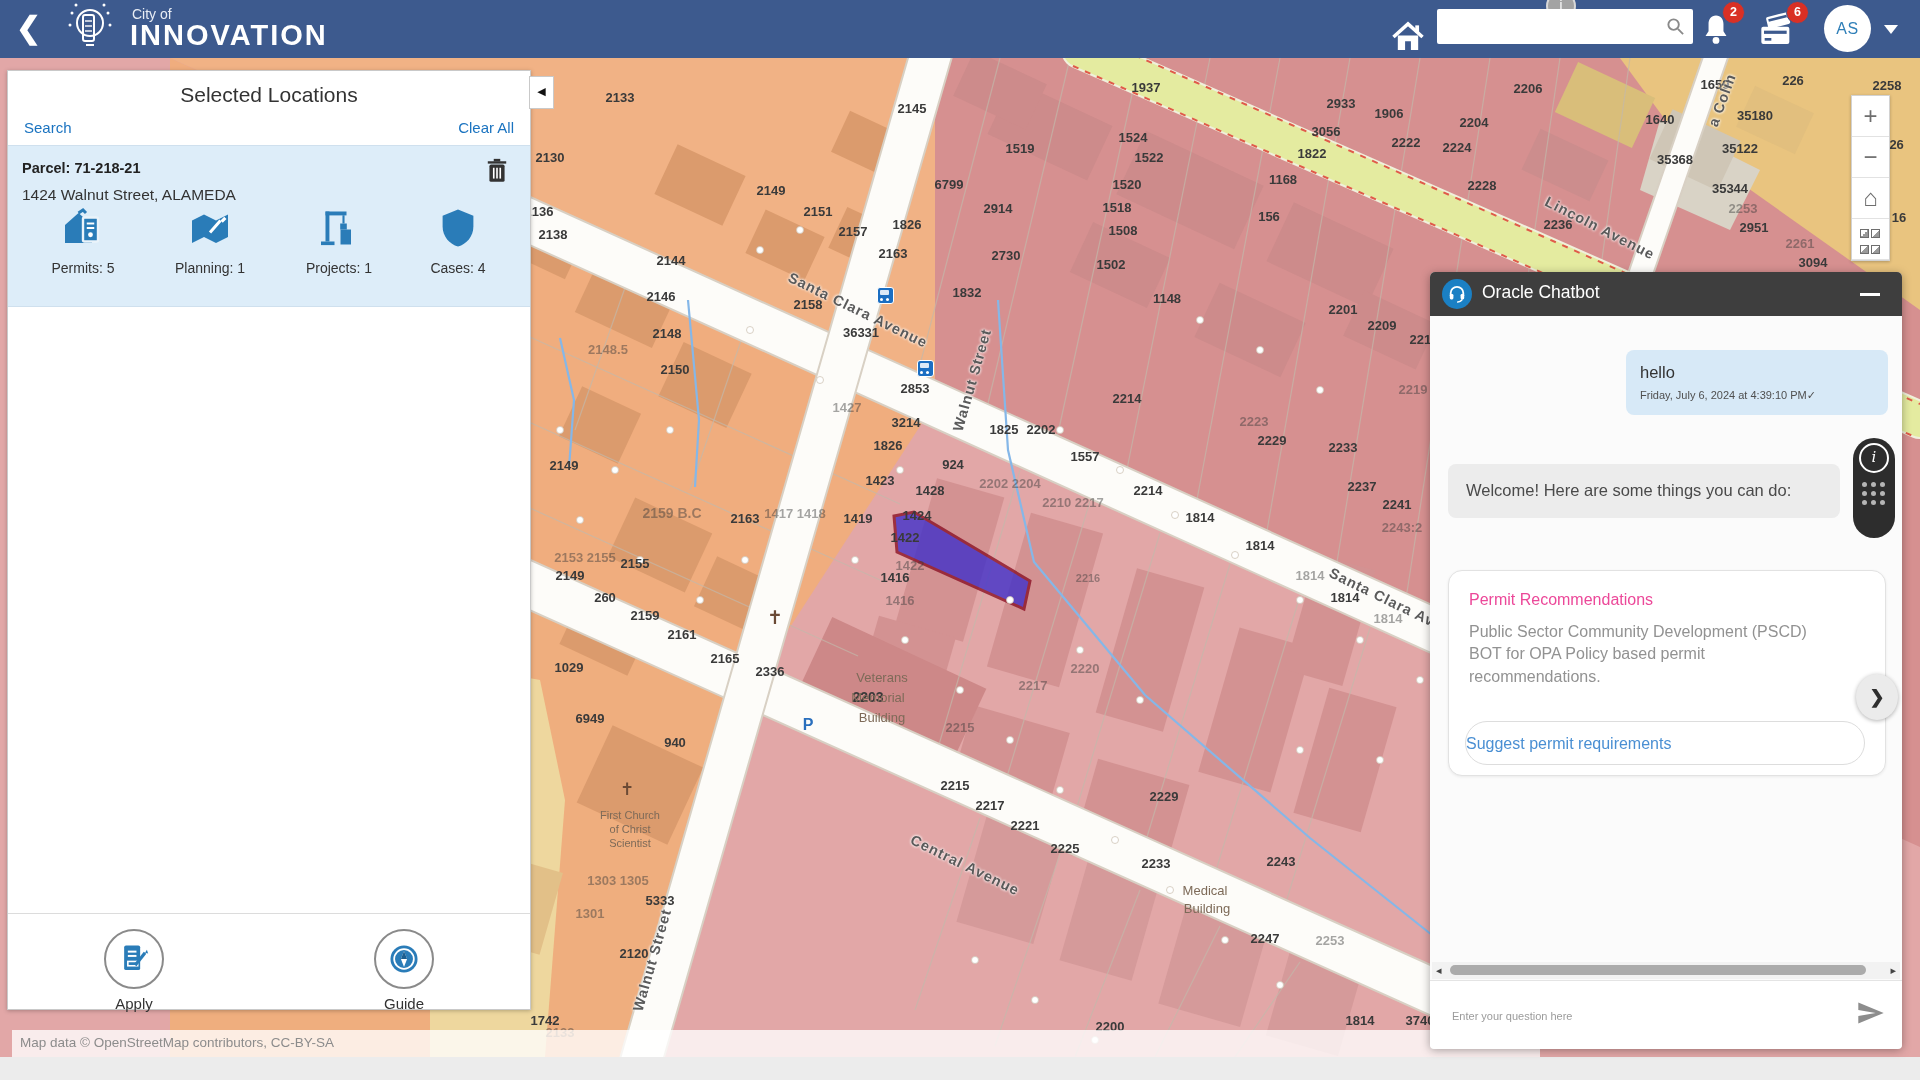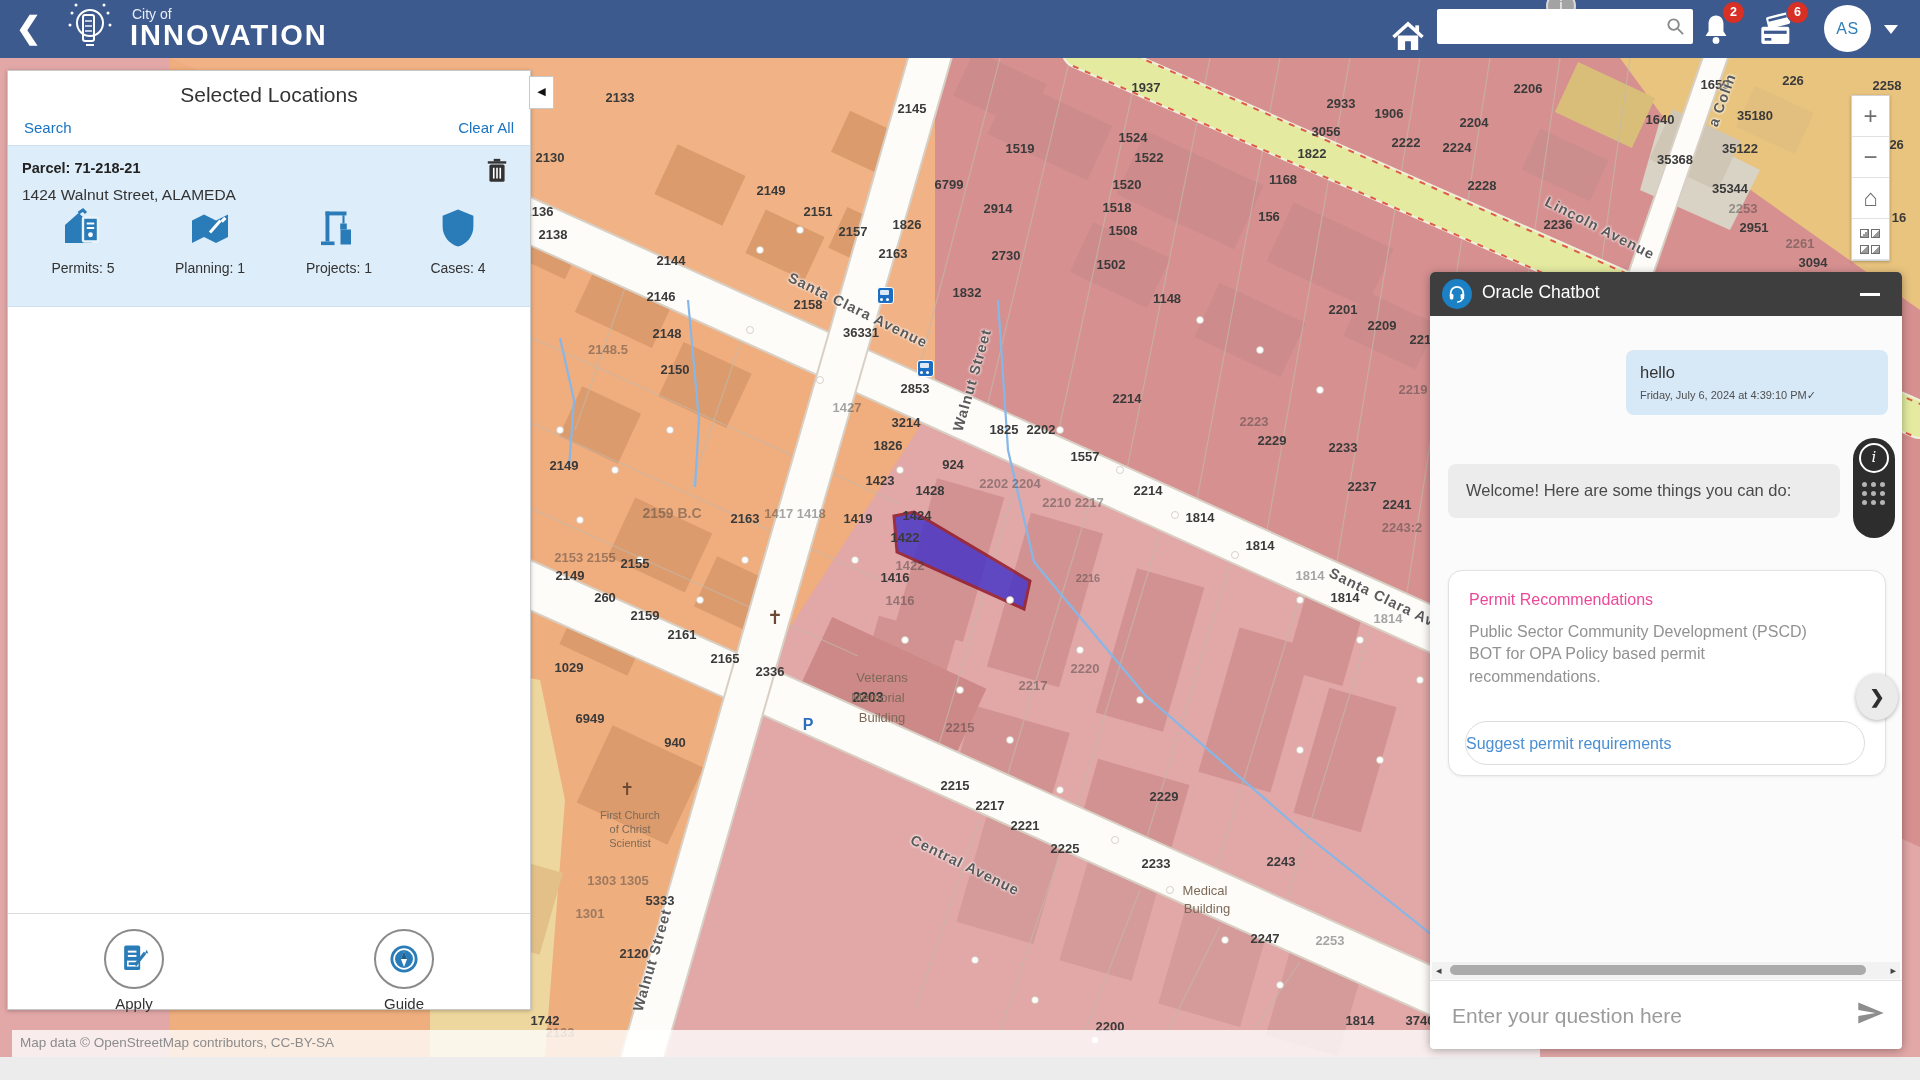--- a/index.html
+++ b/index.html
@@ -91,21 +91,21 @@
     box-shadow:0 1px 4px rgba(0,0,0,.3);text-align:center;line-height:46px;font-size:18px;font-weight:bold;color:#2f2f2f;cursor:pointer;}
   #side-pill{left:1853px;top:438px;width:42px;height:100px;background:#2d2d2d;border-radius:21px;z-index:35;}
   #side-pill .info{position:absolute;left:6px;top:5px;width:26px;height:26px;border:2px solid #fff;border-radius:50%;
     color:#fff;font-size:15px;font-style:italic;font-family:"DejaVu Serif",serif;text-align:center;line-height:25px;}
   #side-pill .dots{position:absolute;left:9px;top:44px;display:grid;grid-template-columns:repeat(3,5px);grid-gap:4px;}
   #side-pill .dots i{width:5px;height:5px;border-radius:50%;background:#b5b5b5;}
   #cb-scrollbar{left:2px;top:690px;width:468px;height:17px;background:#f2f2f2;}
   #cb-scrollbar .thumb{position:absolute;left:18px;top:3px;width:416px;height:10px;background:#ababab;border-radius:5px;}
   .sb-arrow{position:absolute;top:2px;font-size:11px;color:#444;cursor:pointer;}
   #cb-input-area{left:0;top:708px;width:472px;height:68px;background:#fff;border-top:1px solid #e4e4e4;border-radius:0 0 4px 4px;}
-  #cb-input{position:absolute;left:20px;top:16px;width:370px;height:36px;border:0;outline:none;font-size:21px;
+  #cb-input{position:absolute;left:20px;top:16px;width:370px;height:36px;border:0;outline:none;font-size:11px;
     font-family:"Liberation Sans",sans-serif;color:#333;background:transparent;}
   #cb-input::placeholder{color:#9b9b9b;}
   #cb-send{position:absolute;right:16px;top:18px;cursor:pointer;}
 </style>
 </head>
 <body>
 
 <div id="stage">
 
   <svg id="map-svg" class="abs" width="1920" height="1080">

